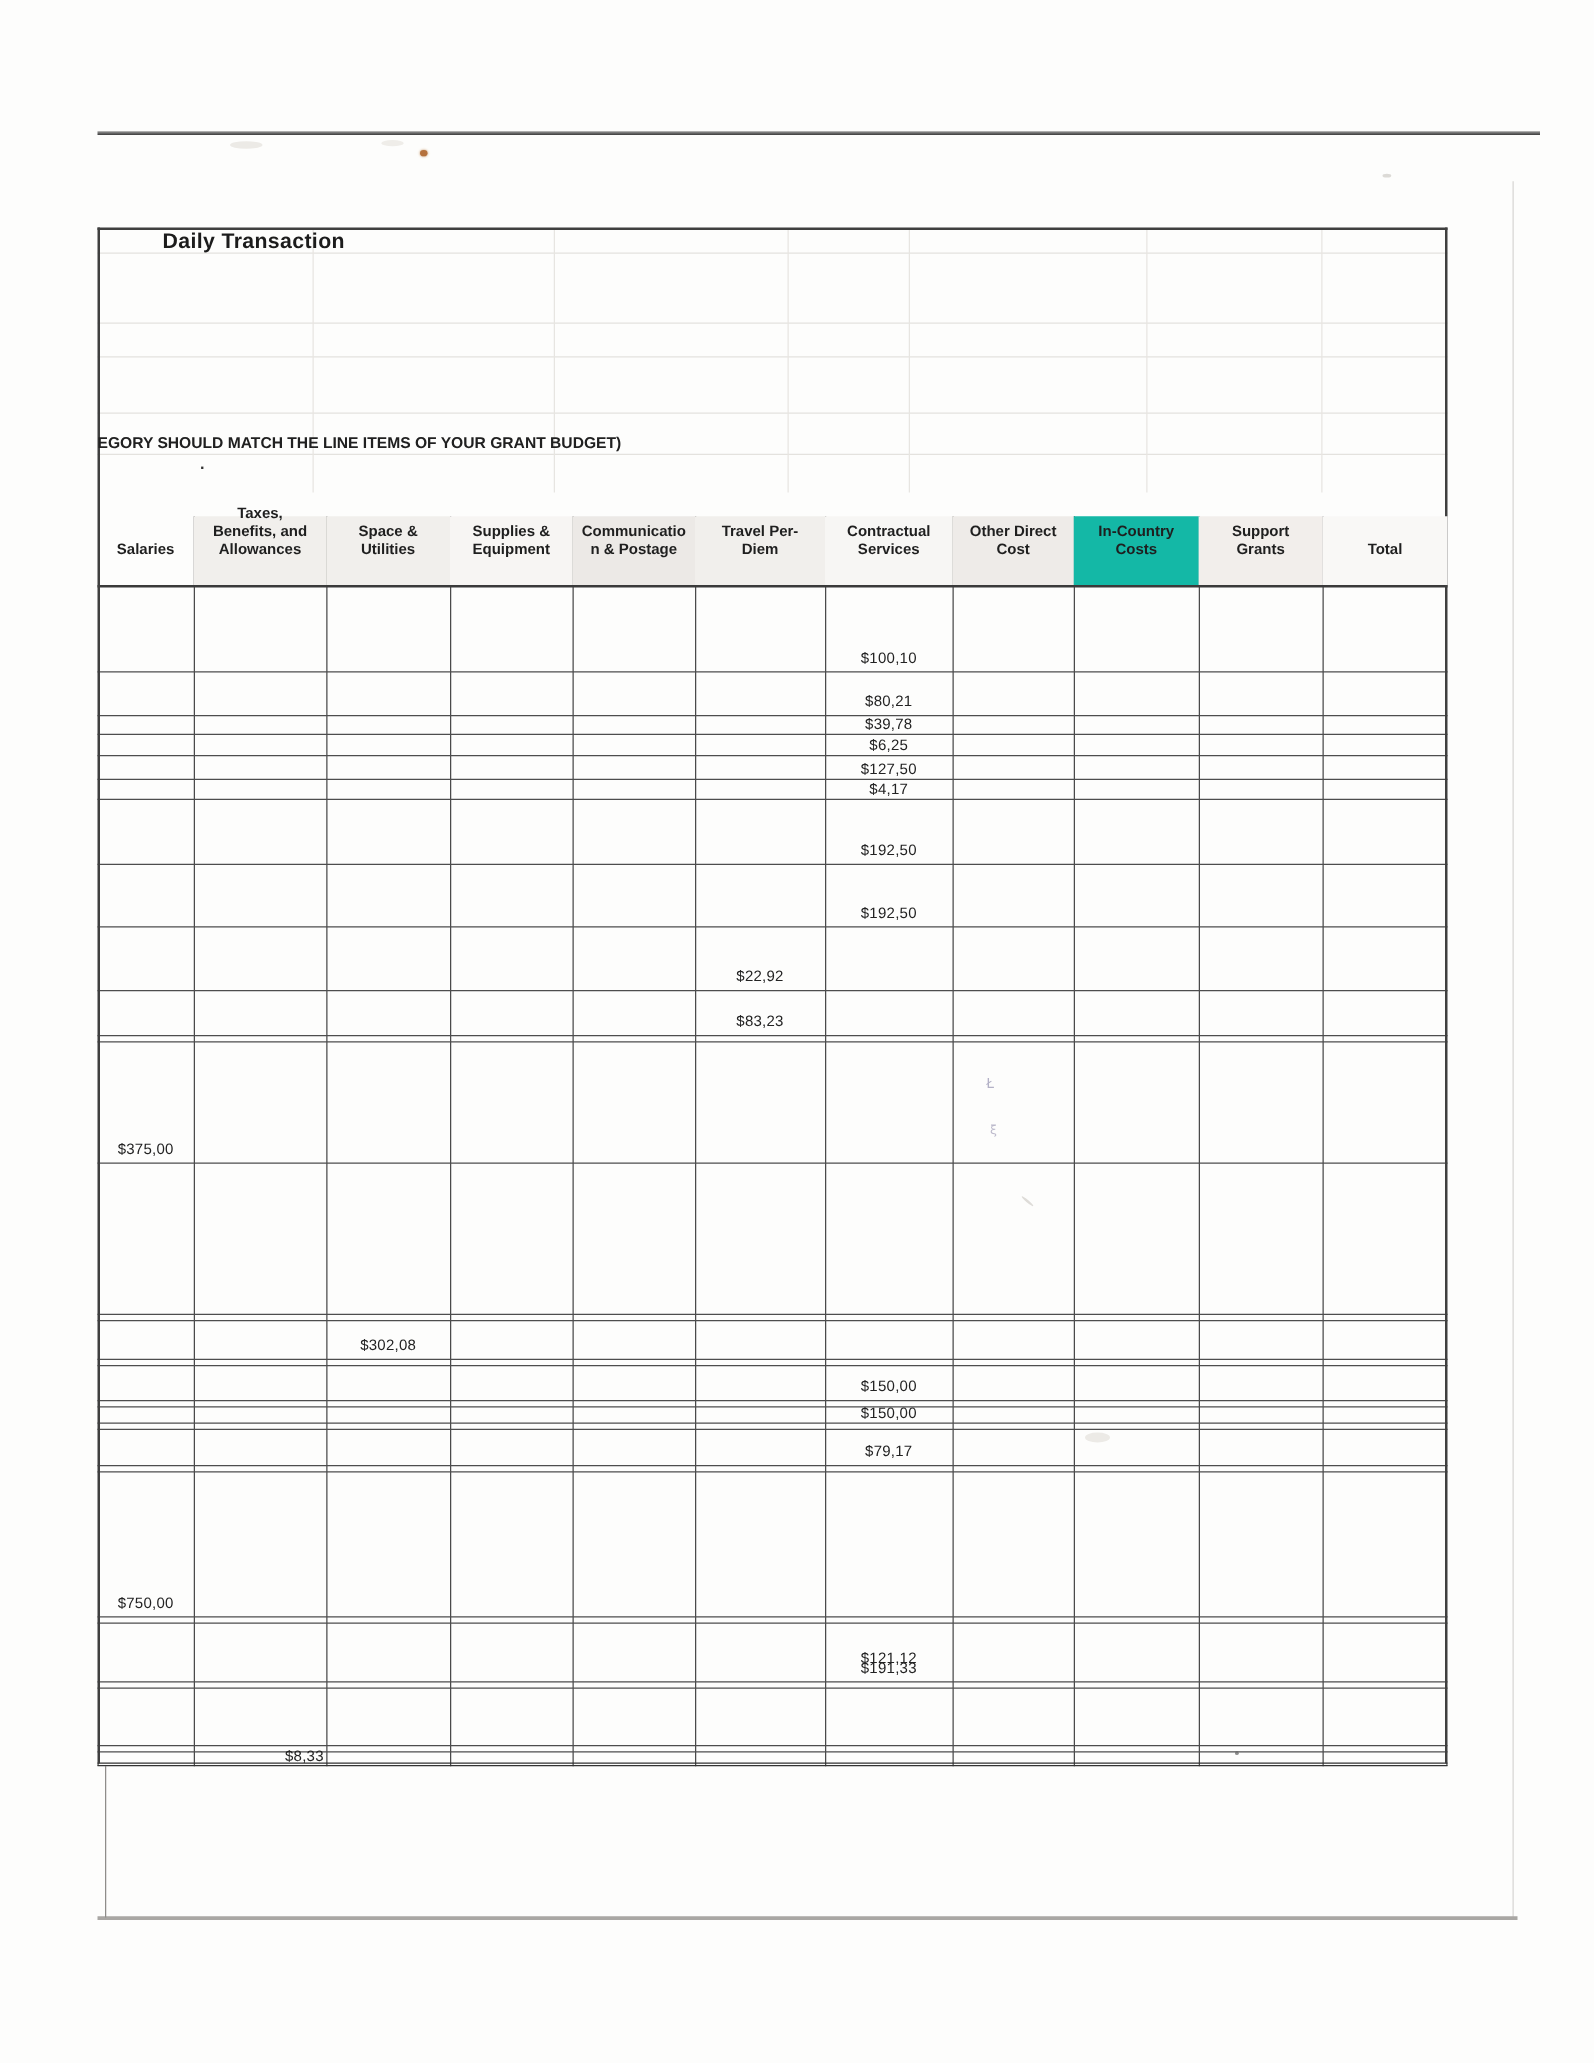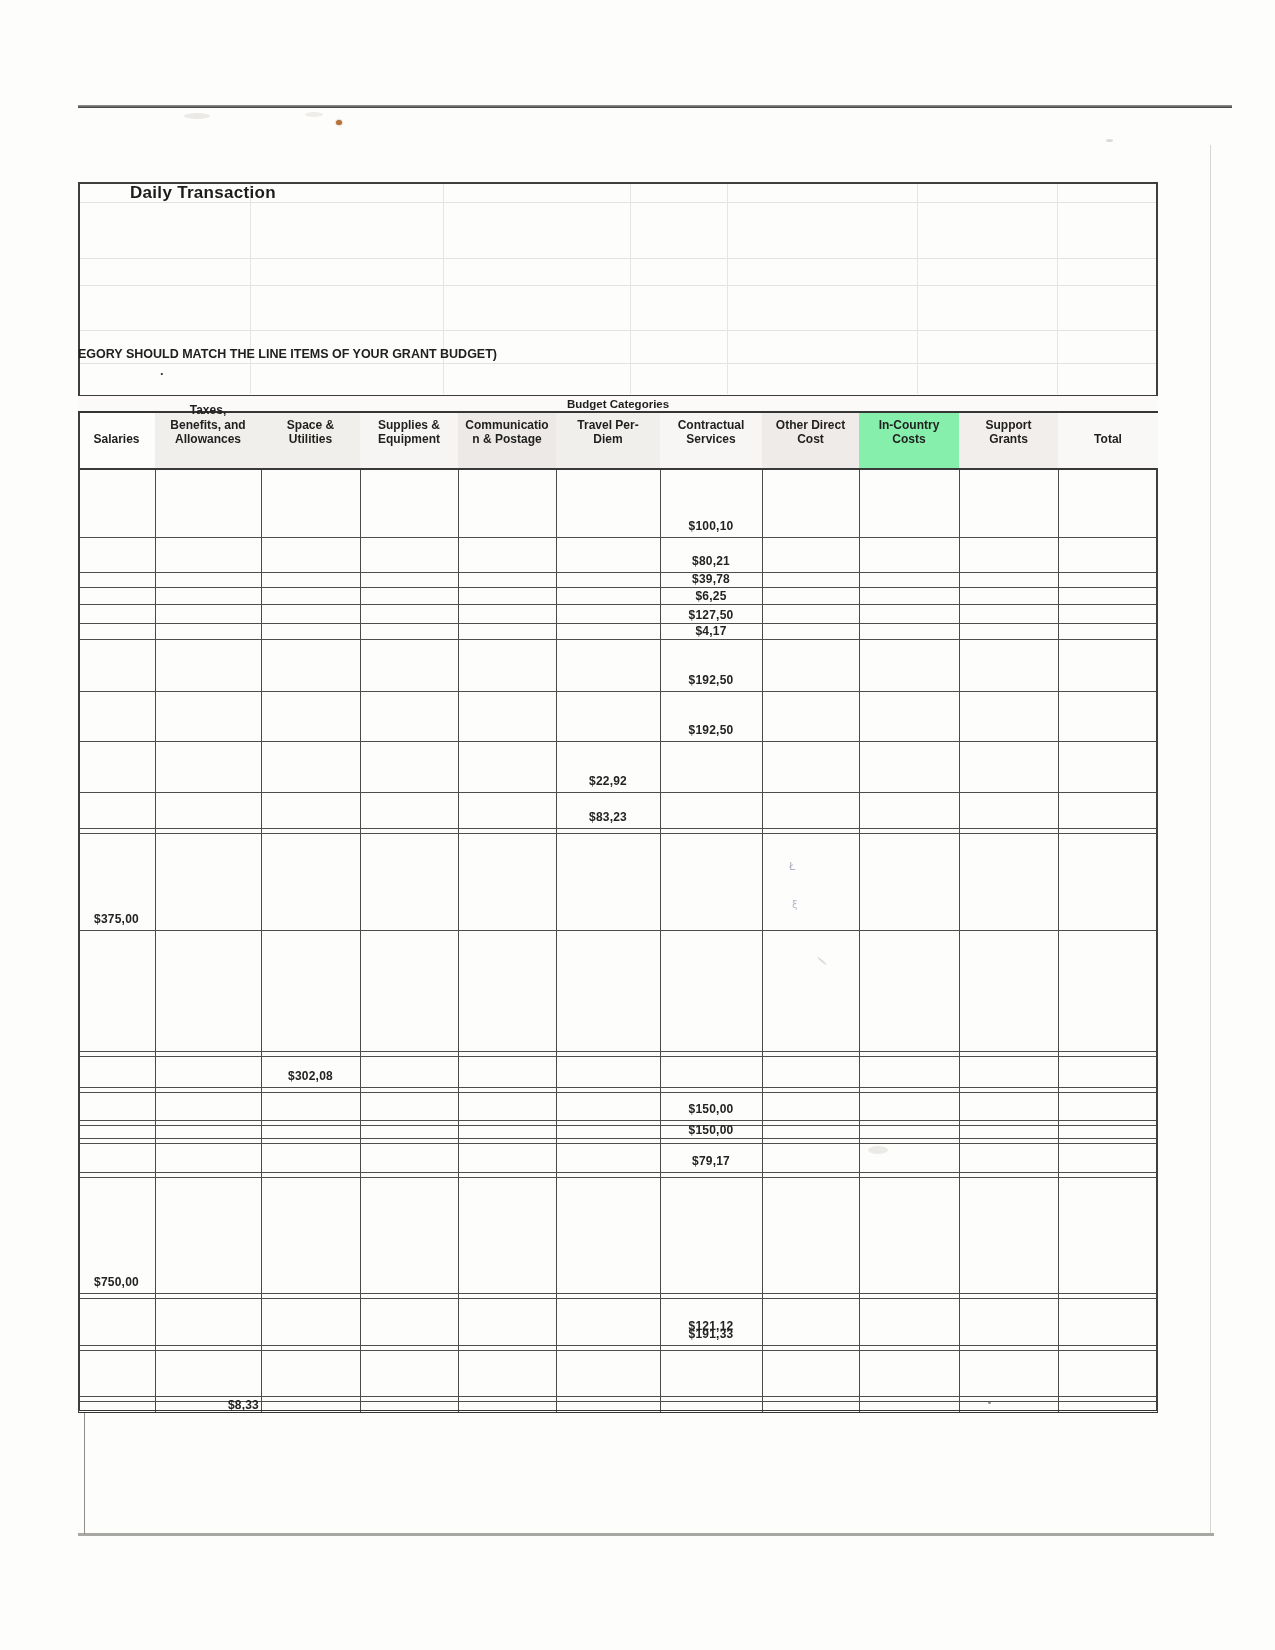--- a/index.html
+++ b/index.html
@@ -26,25 +26,25 @@
 
   .band{left:78px;top:395px;width:1080px;height:18px;border-top:1px solid #3c3c3c;
         border-bottom:2px solid #353535;background:#fbfaf9;display:flex;align-items:center;
         justify-content:center;font-weight:bold;font-size:11.5px;color:#1f1f1f;}
 
   .hcell{position:absolute;top:413px;height:55px;box-sizing:border-box;display:flex;
          align-items:flex-end;justify-content:center;text-align:center;font-weight:bold;
          font-size:12px;line-height:1.22;color:#1f1f1f;padding-bottom:21px;white-space:pre-line;}
   .t0{background:transparent}.t1{background:#f1efec}.t2{background:#f1efec}
   .t3{background:#f7f5f3}.t4{background:#ece9e6}.t5{background:#f1efec}
-  .t6{background:#f7f6f4}.t7{background:#eeebe8}.t8{background:#86efac}
+  .t6{background:#f7f6f4}.t7{background:#eeebe8}.t8{background:#14b8a6}
   .t9{background:#f2eeeb}.t10{background:#f9f8f6}
 
   .val{position:absolute;display:flex;align-items:flex-end;justify-content:center;
-       font-weight:bold;font-size:12px;color:#232323;padding-bottom:4px;box-sizing:border-box;
+       font-weight:normal;font-size:12px;color:#232323;padding-bottom:4px;box-sizing:border-box;
        letter-spacing:.2px;}
   .val.thin{padding-bottom:1px;}
   .val.right{justify-content:flex-end;padding-right:2px;}
 
   .hline{position:absolute;left:78px;width:1080px;height:1px;background:#4d4d4d;}
   .hline.strong{height:2px;background:#3a3a3a;}
   .hline.dbl{height:4px;background:transparent;border-top:1px solid #4d4d4d;
              border-bottom:1px solid #4d4d4d;}
   .vline{position:absolute;top:413px;height:1000px;width:1px;background:#4a4a4a;}
   .fh{position:absolute;left:78px;width:1080px;height:1px;background:#e4e2de;}
@@ -107,23 +107,20 @@
         <div class="hline dbl" style="top: 1345px;"></div>
         <div class="hline dbl" style="top: 1396px;"></div>
       </div>
 
     <div class="abs outer-box"></div>
 
     <div class="abs title">Daily Transaction</div>
     <div class="abs note">EGORY SHOULD MATCH THE LINE ITEMS OF YOUR GRANT BUDGET)</div>
     <div class="abs stray-dot">.</div>
 
-    <div class="abs band">
-      <span>Budget Categories</span>
-    </div>
 
     <div class="hcell t0" style="left:78px;width:77px">Salaries</div>
     <div class="hcell t1" style="left:155px;width:106px">Taxes,
 Benefits, and
 Allowances</div>
     <div class="hcell t2" style="left:261px;width:99px">Space &amp;
 Utilities</div>
     <div class="hcell t3" style="left:360px;width:98px">Supplies &amp;
 Equipment</div>
     <div class="hcell t4" style="left:458px;width:98px">Communicatio

